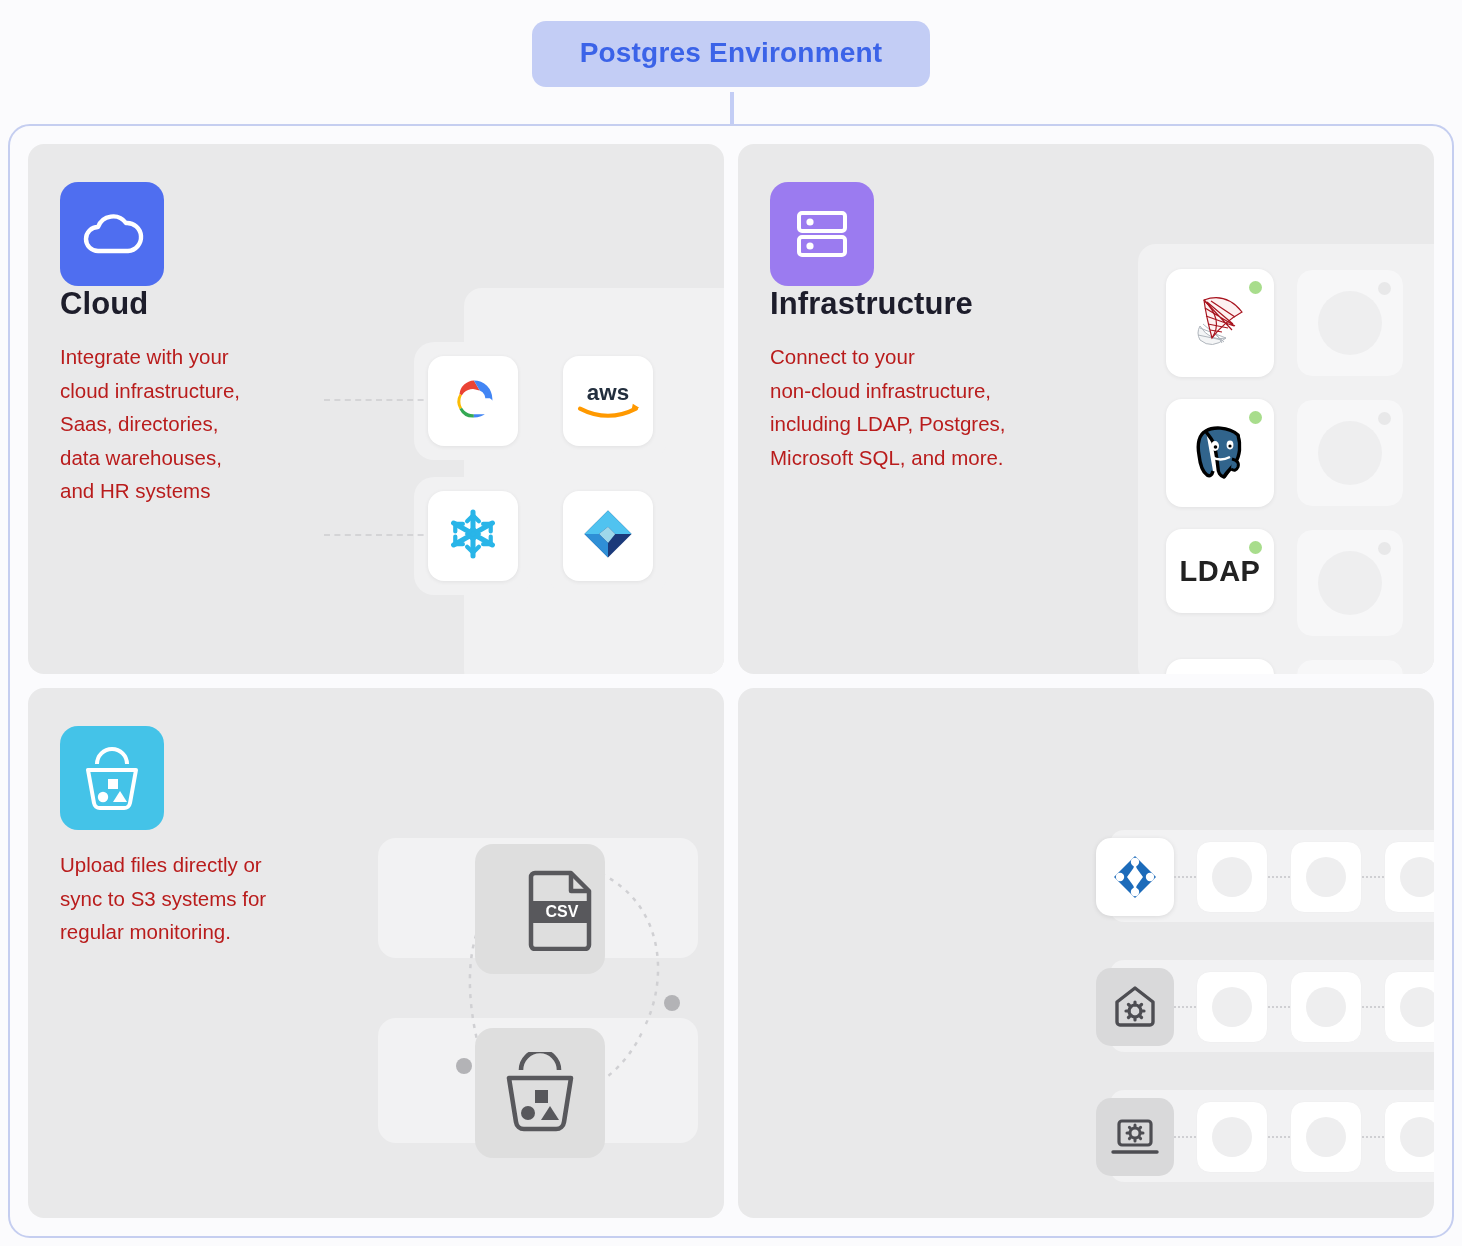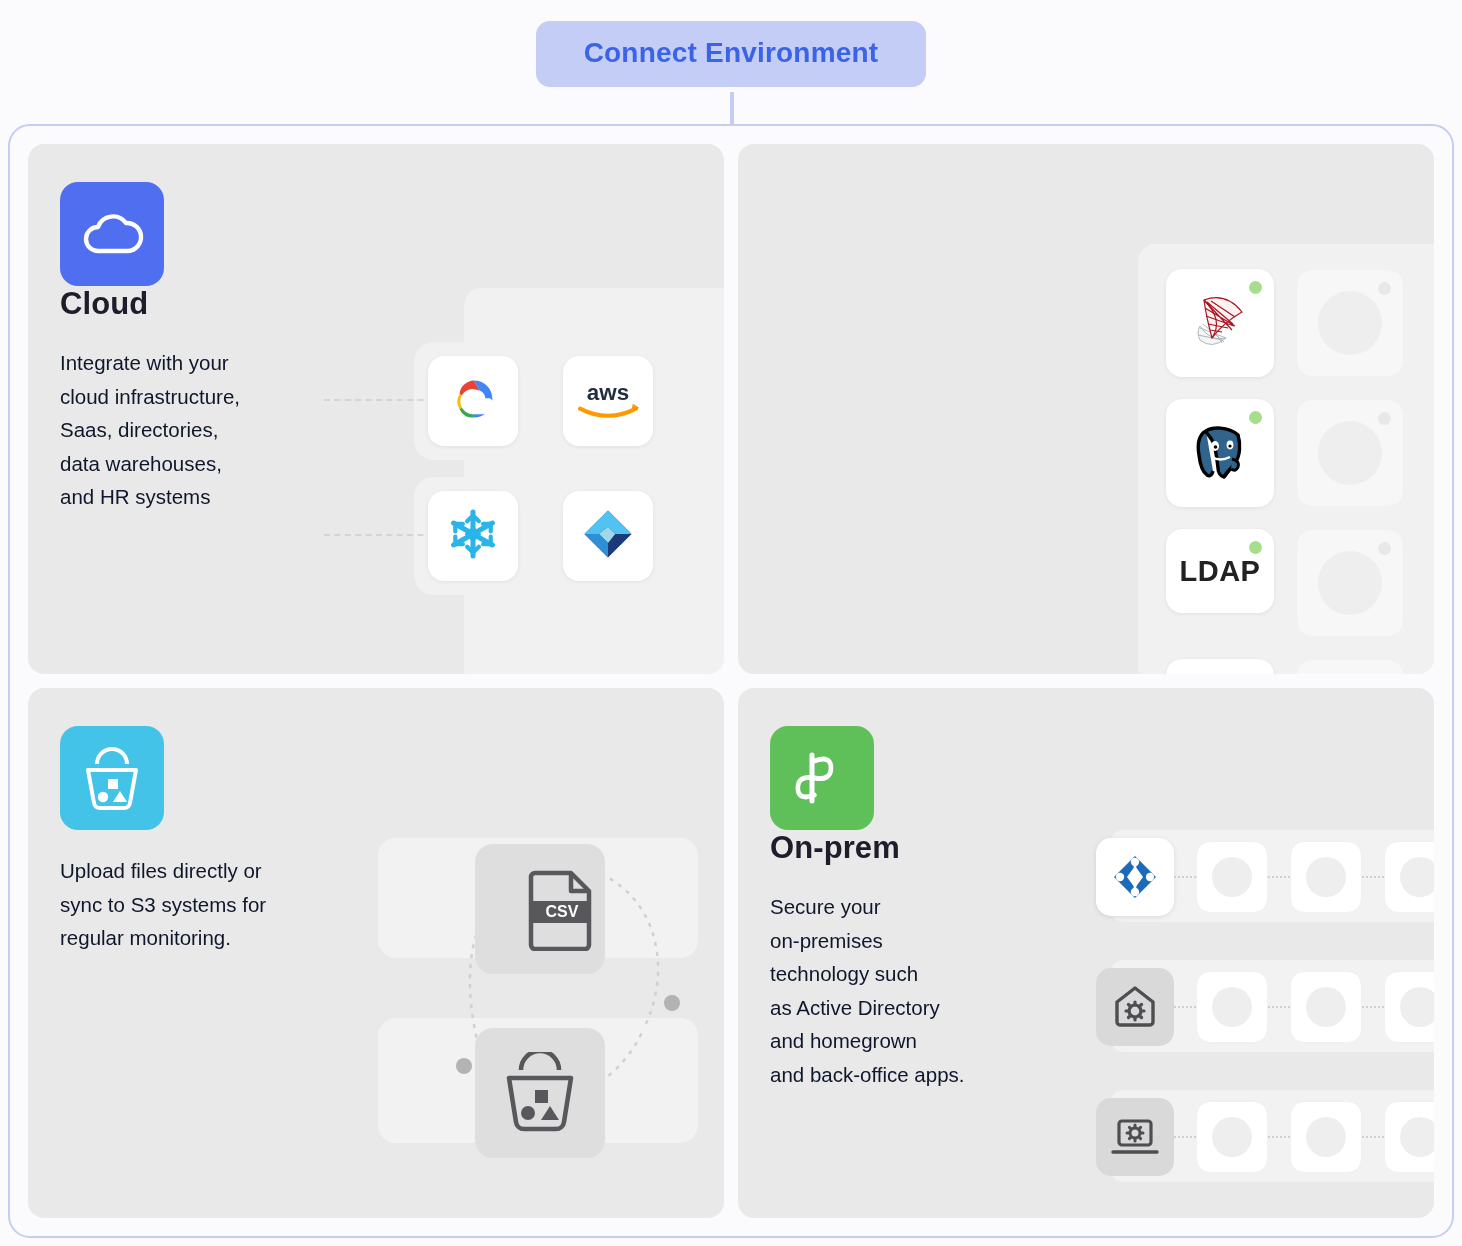--- a/index.html
+++ b/index.html
@@ -68,24 +68,24 @@
     border-radius: 18px;
     display: flex; align-items: center; justify-content: center;
   }
   .cat-title {
     font-size: 31px;
     font-weight: bold;
     color: #1d1d2b;
     letter-spacing: .1px;
   }
   .cat-desc {
-    margin-top: 24px;
+    margin-top: 18px;
     font-size: 20.5px;
     line-height: 33.5px;
-    color: #0f172a;
+    color: #b91c1c;
     white-space: pre-line;
   }
 
   
   .panel {
     position: absolute;
     background: #f1f1f2;
     border-radius: 18px;
     z-index: 1;
   }
@@ -192,21 +192,21 @@
     position: absolute;
     background: #f2f2f3;
     border-radius: 14px;
     z-index: 2;
   }
 </style>
 </head>
 <body>
 
 <div class="badge-wrap">
-  <div class="badge">Connect Environment</div>
+  <div class="badge">Postgres Environment</div>
 </div>
 <div class="connector"></div>
 
 <div class="env-box">
   <div class="grid">
 
     <div class="card">
 
       <div class="panel" style="left:436px; top:144px; width:300px; height:400px;"></div>
 
@@ -350,20 +350,35 @@
         <span class="ghost-blob"></span>
       </div>
       <div class="tile ghost" style="left:558px; top:385px; width:108px; height:108px;">
         <span class="dot-status muted"></span>
         <span class="ghost-blob"></span>
       </div>
       <div class="tile ghost" style="left:558px; top:515px; width:108px; height:108px;">
         
       </div>
 
+      <div class="card-inner">
+        <div class="cat-icon" style="background:#9b7bf0;">
+          <svg width="62" height="62" viewBox="0 0 62 62">
+            <rect x="8" y="10" width="46" height="18" rx="3" fill="none" stroke="#fff" stroke-width="4"></rect>
+            <rect x="8" y="34" width="46" height="18" rx="3" fill="none" stroke="#fff" stroke-width="4"></rect>
+            <circle cx="19" cy="19" r="3.6" fill="#fff"></circle>
+            <circle cx="19" cy="43" r="3.6" fill="#fff"></circle>
+          </svg>
+        </div>
+        <div class="cat-title">Infrastructure</div>
+        <div class="cat-desc">Connect to your
+non-cloud infrastructure,
+including LDAP, Postgres,
+Microsoft SQL, and more.</div>
+      </div>
     </div>
 
     <div class="card">
       <div class="df-panel" style="left:350px; top:150px; width:320px; height:120px;"></div>
       <div class="df-panel" style="left:350px; top:330px; width:320px; height:125px;"></div>
 
       <svg class="df-arc" style="left:400px; top:160px;" width="270" height="290" viewBox="0 0 270 290">
         <path d="M135 14 C 40 30 26 120 56 218" stroke="#d0d0d3" stroke-width="2.5" fill="none" stroke-dasharray="4 6"></path>
         <path d="M135 14 C 232 30 246 120 216 180" stroke="#d0d0d3" stroke-width="2.5" fill="none" stroke-dasharray="4 6"></path>
         <path d="M56 218 C 90 268 180 262 216 180" stroke="#d0d0d3" stroke-width="2.5" fill="none" stroke-dasharray="4 6"></path>
@@ -483,33 +498,16 @@
         <div class="op-cell">
             <span class="ghost-blob"></span>
           </div>
         <span class="op-sep"></span>
         <div class="op-cell">
             <span class="ghost-blob"></span>
           </div>
 
       </div>
 
-      <div class="card-inner">
-        <div class="cat-icon" style="background:#5fc05a;">
-          <svg width="60" height="62" viewBox="0 0 60 62">
-            <g fill="none" stroke="#fff" stroke-width="5" stroke-linecap="round">
-              <path d="M20 8 v46"></path>
-              <path d="M20 14 q18 -6 18 7 q0 13 -18 10 q-18 -3 -18 10 q0 13 18 7" transform="translate(4,0) scale(0.92,1)"></path>
-            </g>
-          </svg>
-        </div>
-        <div class="cat-title">On-prem</div>
-        <div class="cat-desc">Secure your
-on-premises
-technology such
-as Active Directory
-and homegrown
-and back-office apps.</div>
-      </div>
     </div>
 
   </div>
 </div>
 
 </body></html>

